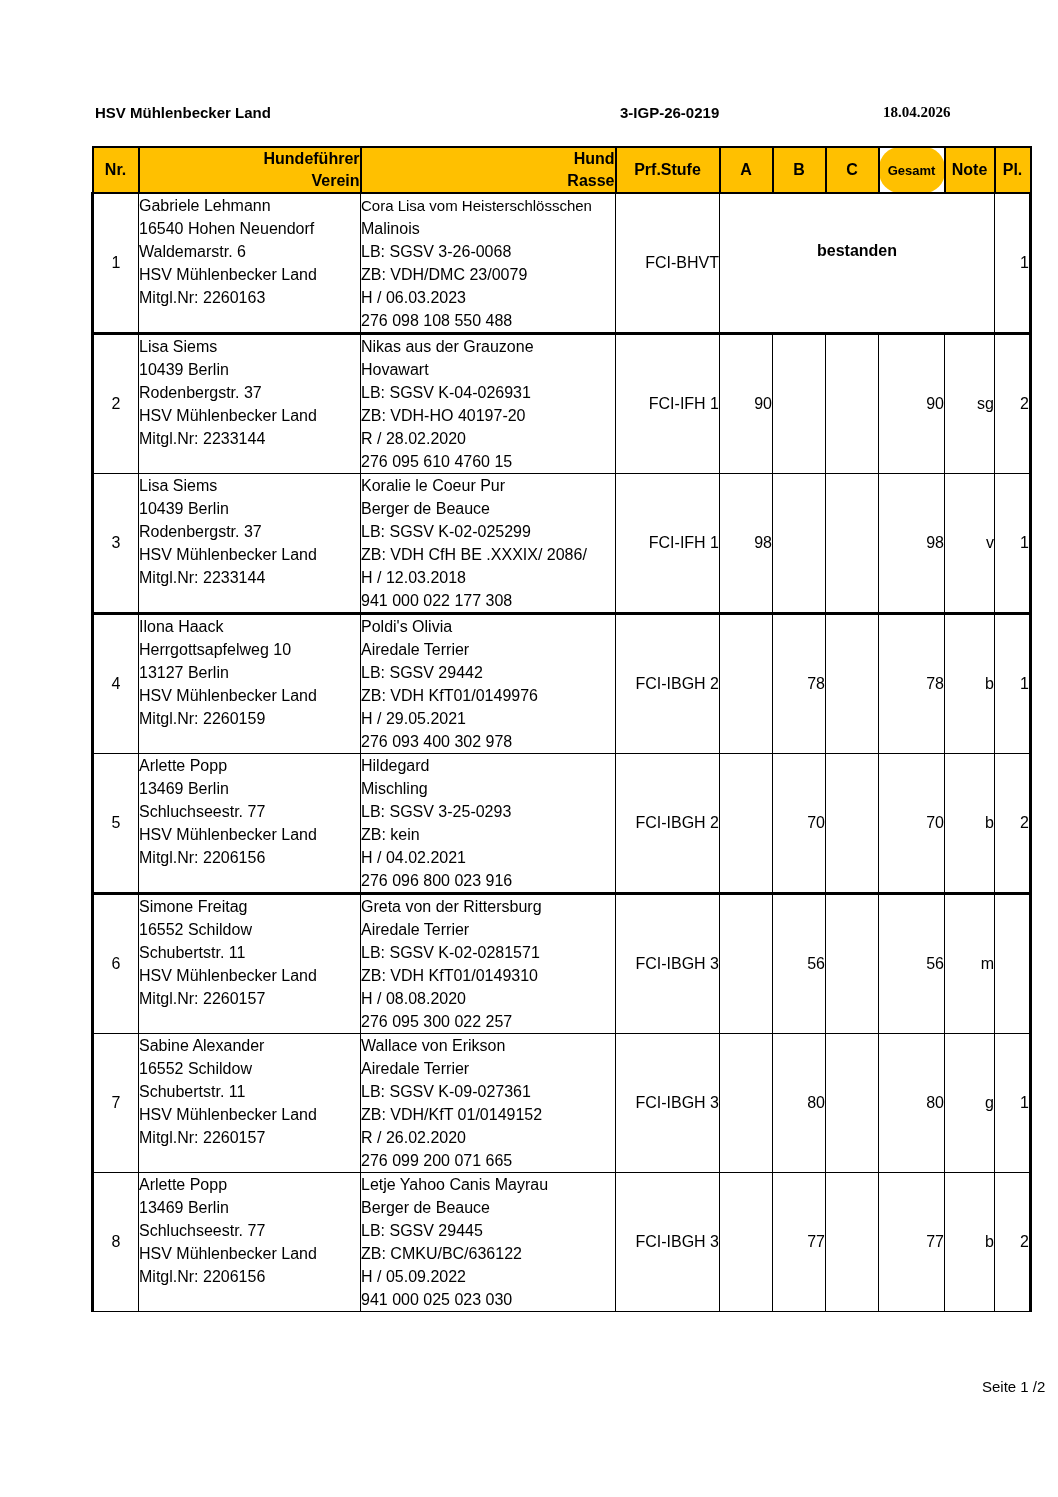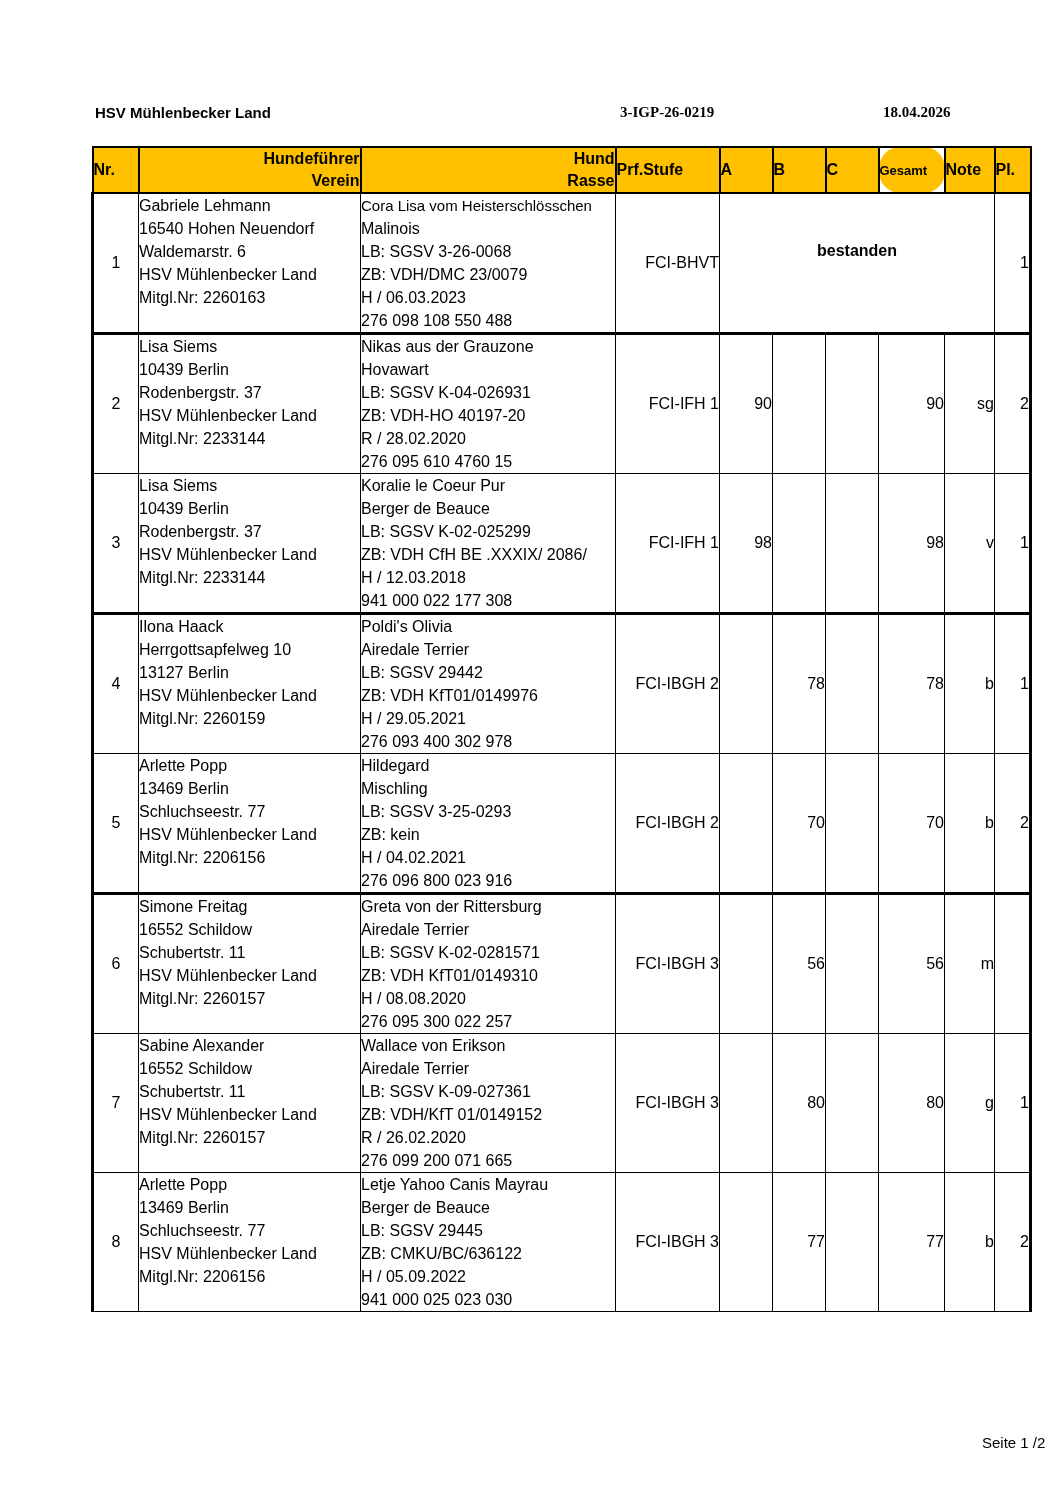--- a/index.html
+++ b/index.html
@@ -1,46 +1,46 @@
 <!DOCTYPE html>
 <html><head>
 <meta charset="utf-8">
 <style>
   html, body { margin: 0; padding: 0; background: #ffffff; }
   body { width: 1058px; height: 1497px; position: relative; font-family: "Liberation Sans", sans-serif; color: #000; }
   .hdr { position: absolute; top: 104px; font-weight: bold; font-size: 15px; font-family: "Liberation Sans", sans-serif; }
   #club { left: 95px; }
-  #eventid { left: 620px; font-family: Liberation Serif, serif; }
+  #eventid { left: 620px; }
   #date { left: 883px; font-family: Liberation Serif, serif; }
   table.results {
     position: absolute; left: 91px; top: 146px;
     border-collapse: collapse; table-layout: fixed;
     width: 938px;
     font-size: 16px; font-family: "Liberation Sans", sans-serif;
   }
   table.results th, table.results td { border: 1.5px solid #000; padding: 0; }
   table.results thead th {
     background: #ffc000; height: 43px; font-weight: bold; border: 2px solid #000;
     vertical-align: middle;
   }
   th.l { text-align: right; padding-left: 3px; line-height: 22px; margin-top: 17px; }
-  th.c { text-align: left; }
+  th.c { text-align: center; }
   th.small { font-size: 13px; border-radius: 21px; }
   tbody tr { height: 138px; }
   tbody tr.grp-end td { border-bottom: 3px solid #000; }
   td.num { text-align: center; }
   td.lines { vertical-align: top; padding-left: 3px; line-height: 23px; margin-left: 12px; }
   td.lines div { white-space: nowrap; overflow: hidden; }
   td.hund div.first.small { font-size: 15px; }
   td.ctr { text-align: right; }
   tbody td:first-child { border-left: 3px solid #000; }
   tbody td:last-child { border-right: 3px solid #000; }
   td.merged { text-align: center; vertical-align: middle; font-weight: bold; position: relative; }
   td.merged span { position: relative; top: -12px; margin-top: 20px; }
-  #footer { position: absolute; left: 982px; top: 1434px; font-size: 15px; text-align: right; }
+  #footer { position: absolute; left: 982px; top: 1378px; font-size: 15px; text-align: right; }
 </style>
 </head>
 <body>
 
 <div class="hdr" id="club">HSV Mühlenbecker Land</div>
 <div class="hdr" id="eventid">3-IGP-26-0219</div>
 <div class="hdr" id="date">18.04.2026</div>
 
 <table class="results">
   <colgroup>

